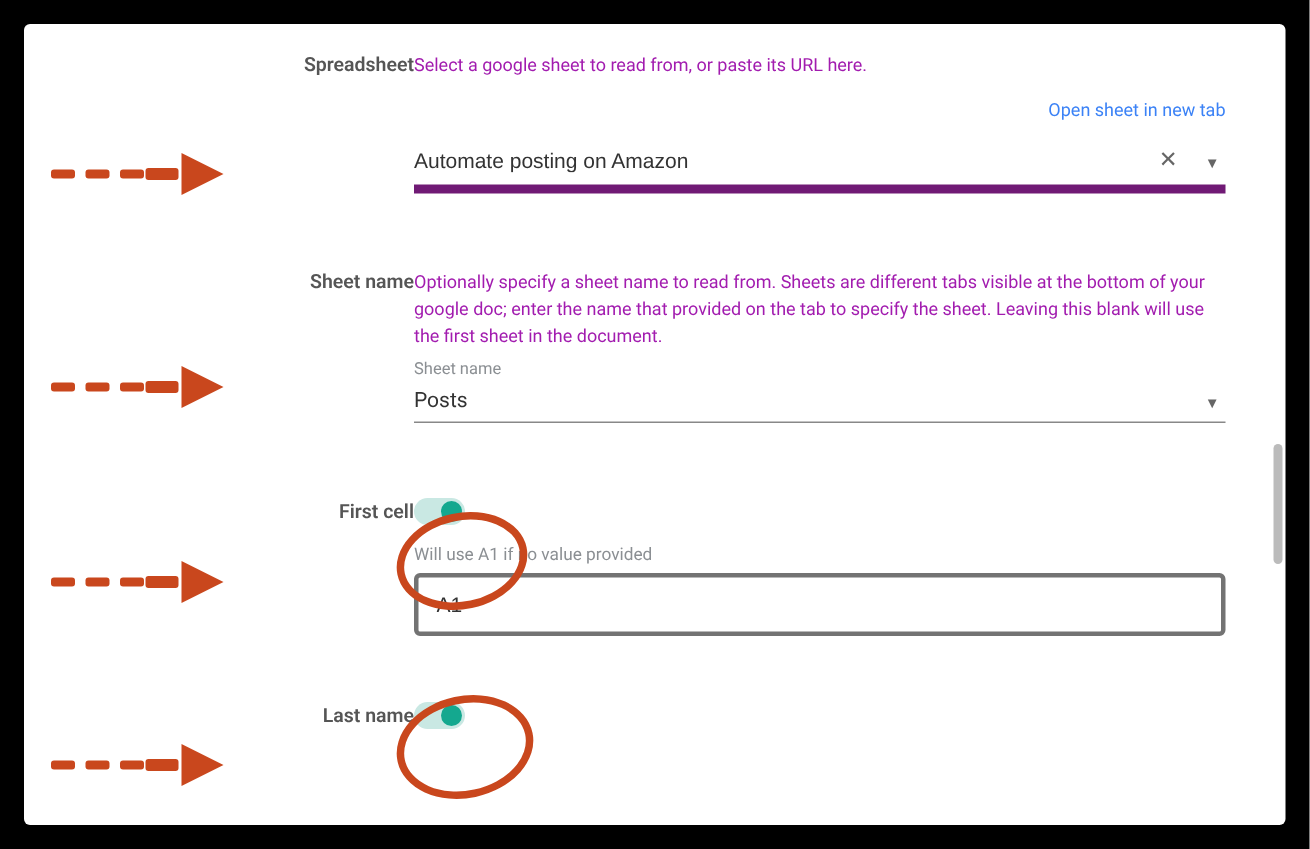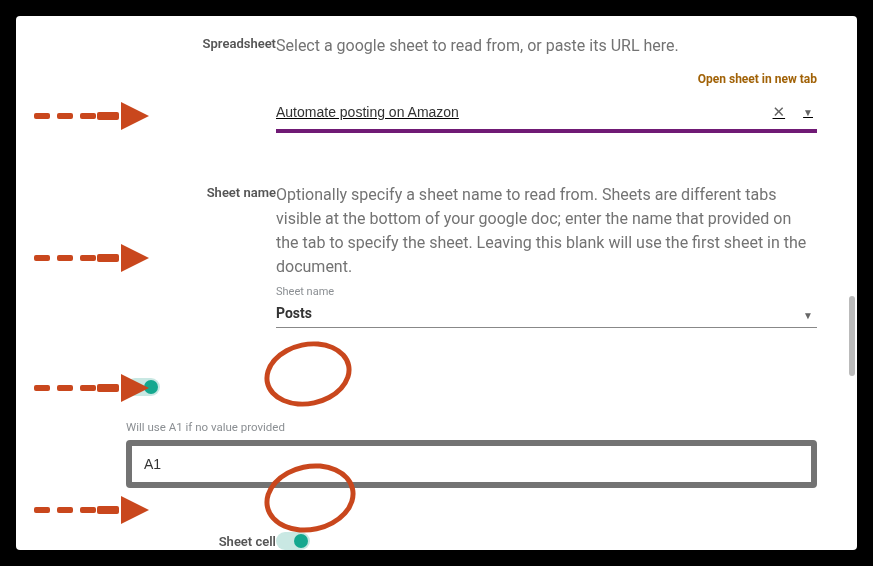--- a/index.html
+++ b/index.html
@@ -48,42 +48,41 @@
       font-weight: 600;
       color: #555;
       padding-top: 2px;
       text-align: right;
     }
     .input-col {
       flex: 1;
       min-width: 0;
     }
     .helper {
-      font-size: 16px;
-      color: #737373;
+      font-size: 12px;
+      color: #a21caf;
       line-height: 1.5;
       margin-bottom: 6px;
     }
     .link-row {
       text-align: right;
       margin: 10px 0 8px 0;
     }
     .link {
       font-size: 12px;
-      font-weight: 700;
-      color: #a16207;
+      font-weight: 400;
+      color: #3b82f6;
       text-decoration: none;
     }
     .underline-input-wrap {
       position: relative;
-      border-bottom: 4px solid #701a75;
-      display: flex;
-      align-items: center;
+      border-bottom: 6px solid #701a75;
+      display: flex;
+      align-items: flex-end;
       padding: 4px 0;
-      text-decoration: underline;
     }
     .underline-input {
       flex: 1;
       border: none;
       outline: none;
       font-size: 14px;
       color: #333;
       background: transparent;
       padding: 4px 0;
     }
@@ -103,21 +102,20 @@
       font-size: 11px;
       color: #8b8f93;
       margin-bottom: 1px;
     }
     .select-wrap {
       position: relative;
       border-bottom: 1px solid #888;
       display: flex;
       align-items: flex-end;
       padding: 2px 0;
-      font-weight: bold;
     }
     .select-value {
       flex: 1;
       font-size: 14px;
       color: #333;
       padding: 4px 0;
     }
     .toggle {
       width: 34px;
       height: 18px;
@@ -130,32 +128,32 @@
       position: absolute;
       right: 2px;
       top: 2px;
       width: 14px;
       height: 14px;
       border-radius: 50%;
       background: #14a88f;
     }
     .box-input {
       width: 100%;
-      border: 6px solid #737373;
+      border: 3px solid #737373;
       border-radius: 4px;
       padding: 10px 12px;
       font-size: 14px;
       color: #333;
       outline: none;
       margin-top: 6px;
     }
     .small-helper {
       font-size: 11.5px;
       color: #8b8f93;
-      margin-top: 24px;
+      margin-top: 12px;
     }
     
     .annot-arrow {
       position: absolute;
       left: 18px;
       display: flex;
       align-items: center;
       gap: 7px;
       pointer-events: none;
     }
@@ -215,33 +213,34 @@
         <div class="select-wrap">
           <div class="select-value">Posts</div>
           <span class="caret">▼</span>
         </div>
       </div>
     </div>
 
     <div style="height:28px"></div>
 
     <div class="field-section">
+      <div class="label-col">First cell</div>
       <div class="input-col">
         <div class="toggle">
             <div class="toggle-knob"></div>
           </div>
         <div class="small-helper">Will use A1 if no value provided</div>
         <input class="box-input" value="A1" style="">
       </div>
     </div>
 
     <div style="height:22px"></div>
 
     <div class="field-section">
-      <div class="label-col">Sheet cell</div>
+      <div class="label-col">Last name</div>
       <div class="input-col">
         <div class="toggle">
             <div class="toggle-knob"></div>
           </div>
       </div>
     </div>
 
     <div class="annot-arrow" style="top:86px">
       <div class="dash"></div>
         <div class="dash"></div>

